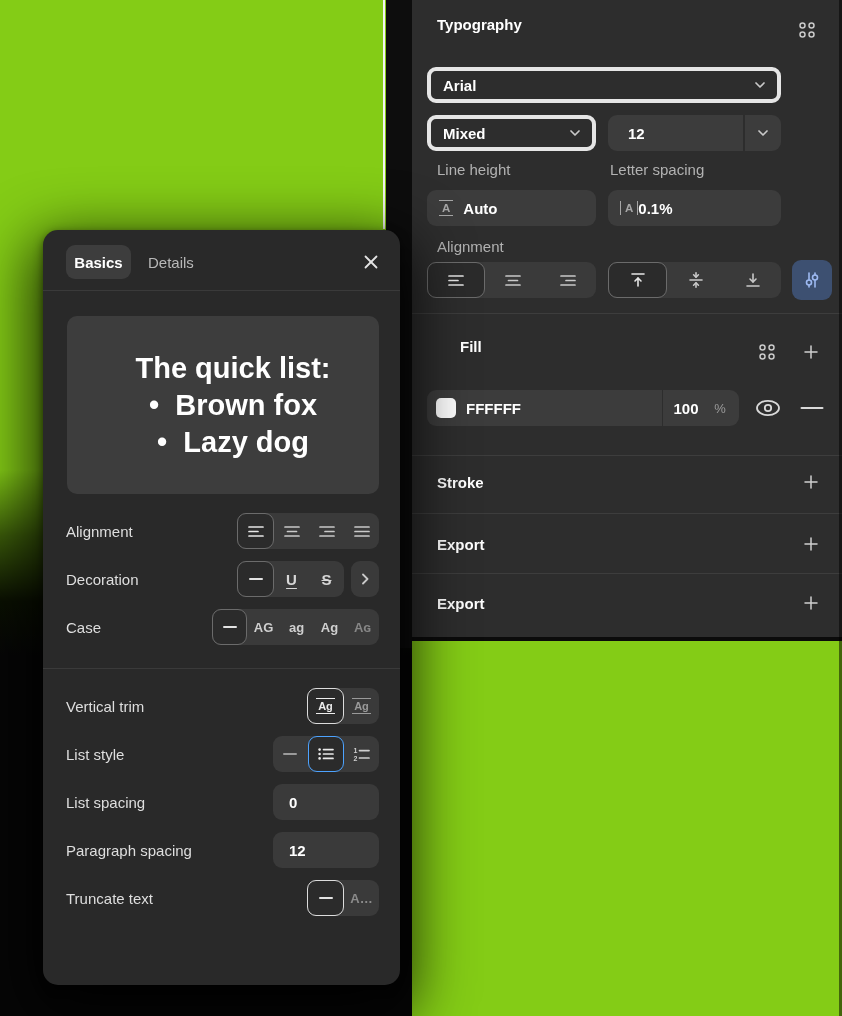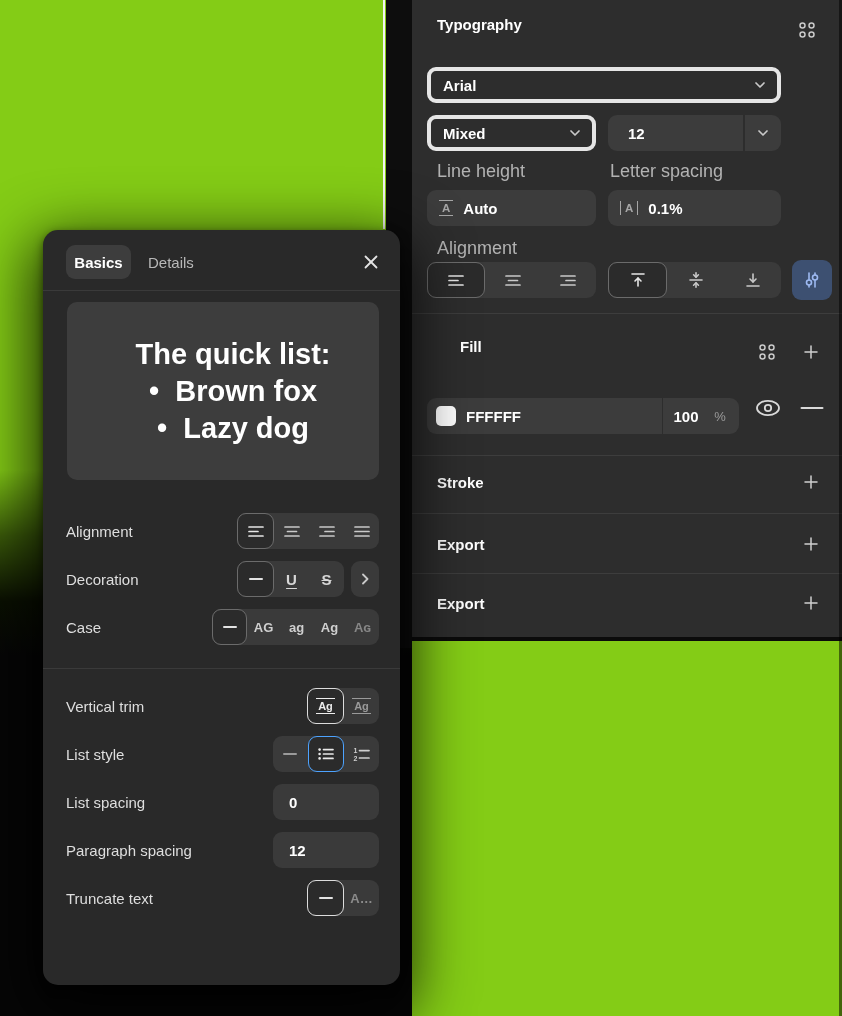--- a/index.html
+++ b/index.html
@@ -12,21 +12,21 @@
   .shadow-bl{left:0;top:470px;width:412px;height:546px;z-index:1;
     background:linear-gradient(180deg,rgba(0,0,0,0) 0%,rgba(0,0,0,0.55) 12%,rgba(0,0,0,0.92) 24%,#060606 34%);}
   .gap-strip{left:386px;top:0;width:26px;height:648px;background:#0d0d0d;z-index:2;}
   .white-line{left:383px;top:0;width:2px;height:229px;background:#f4f4f2;z-index:3;}
   .edge-right{left:839px;top:0;width:3px;height:1016px;background:rgba(0,0,0,.5);z-index:9;}
 
   
   .panel{left:412px;top:0;width:430px;height:641px;background:#2d2d2d;z-index:4;
          border-bottom:4px solid #0b0b0b;}
   .p-title{font-size:15px;font-weight:700;color:#fff;}
-  .p-label{font-size:18px;font-weight:500;color:#b2b2b2;}
+  .p-label{font-size:15px;font-weight:500;color:#b2b2b2;}
   .p-value{font-size:15px;font-weight:700;color:#fff;}
   .dropdown{border:4px solid #e5e5e5;border-radius:9px;display:flex;align-items:center;
             padding:0 12px;color:#fff;}
   .filled{background:#3c3c3c;border-radius:9px;display:flex;align-items:center;}
   .seg{background:#3a3a3a;border-radius:9px;display:flex;align-items:stretch;}
   .cell{flex:1;display:flex;align-items:center;justify-content:center;border-radius:9px;
         box-sizing:border-box;}
   .sel{background:#2b2b2b;border:1px solid #6b6b6b;}
   .sel-white{background:#2b2b2b;border:1.5px solid #dcdcdc;}
   .sel-blue{background:#2b2b2b;border:1.5px solid #4da3ff;}
@@ -118,21 +118,21 @@
     <div class="abs p-label" style="left:25px;top:161px;">Line height</div>
     <div class="abs p-label" style="left:198px;top:161px;">Letter spacing</div>
 
     <div class="abs filled" style="left:15px;top:190px;width:169px;height:36px;padding:0 12px;">
       <span class="lh-icon">A</span>
       <span class="p-value" style="margin-left:10px;">Auto</span>
     </div>
 
     <div class="abs filled" style="left:196px;top:190px;width:173px;height:36px;padding:0 12px;">
       <span class="ls-icon">A</span>
-      <span class="p-value" style="margin-left:10px;">0.1%</span>
+      <span class="p-value" style="">0.1%</span>
     </div>
 
     <div class="abs p-label" style="left:25px;top:238px;">Alignment</div>
 
     <div class="abs seg" style="left:15px;top:262px;width:169px;height:36px;">
       <div class="cell sel">
         <svg width="16" height="13" viewBox="0 0 16 13">
           <line x1="1" y1="2" x2="15" y2="2" stroke="#e6e6e6" stroke-width="1.7" stroke-linecap="round"></line>
           <line x1="1" y1="6.5" x2="10" y2="6.5" stroke="#e6e6e6" stroke-width="1.7" stroke-linecap="round"></line>
           <line x1="1" y1="11" x2="15" y2="11" stroke="#e6e6e6" stroke-width="1.7" stroke-linecap="round"></line>
@@ -200,21 +200,21 @@
         <circle cx="13.5" cy="13.5" r="2.5" fill="none" stroke="#c9c9c9" stroke-width="1.5"></circle>
       </svg>
     </div>
     <div class="abs" style="left:391px;top:344px;">
       <svg width="16" height="16" viewBox="0 0 16 16">
         <line x1="8" y1="2" x2="8" y2="14" stroke="#cfcfcf" stroke-width="1.5" stroke-linecap="round"></line>
         <line x1="2" y1="8" x2="14" y2="8" stroke="#cfcfcf" stroke-width="1.5" stroke-linecap="round"></line>
       </svg>
     </div>
 
-    <div class="abs filled" style="left:15px;top:398px;width:312px;height:36px;padding:0 8px 0 9px;">
+    <div class="abs filled" style="left:15px;top:390px;width:312px;height:36px;padding:0 8px 0 9px;">
       <span style="width:20px;height:20px;background:#ffffff;border-radius:5px;display:inline-block;"></span>
       <span class="p-value" style="margin-left:10px;font-weight:600;">FFFFFF</span>
       <span style="margin-left:auto;width:1px;height:36px;background:#2d2d2d;"></span>
       <span class="p-value" style="width:46px;text-align:center;font-weight:600;">100</span>
       <span style="font-size:13px;color:#9a9a9a;width:22px;text-align:center;">%</span>
     </div>
     <div class="abs" style="left:342px;top:397px;">
       <svg width="28" height="22" viewBox="0 0 28 22">
         <ellipse cx="14" cy="11" rx="11" ry="7.2" fill="none" stroke="#d9d9d9" stroke-width="1.8"></ellipse>
         <circle cx="14" cy="11" r="3.2" fill="none" stroke="#d9d9d9" stroke-width="1.8"></circle>
@@ -264,21 +264,21 @@
       <span>Details</span>
     </div>
     <div class="abs" style="left:319px;top:23px;">
       <svg width="18" height="18" viewBox="0 0 18 18">
         <line x1="3.5" y1="3.5" x2="14.5" y2="14.5" stroke="#e3e3e3" stroke-width="1.8" stroke-linecap="round"></line>
         <line x1="14.5" y1="3.5" x2="3.5" y2="14.5" stroke="#e3e3e3" stroke-width="1.8" stroke-linecap="round"></line>
       </svg>
     </div>
     <div class="abs pop-divider" style="left:0;top:60px;width:357px;"></div>
 
-    <div class="abs preview" style="left:24px;top:72px;width:312px;height:178px;padding-left:20px;">
+    <div class="abs preview" style="left:24px;top:86px;width:312px;height:178px;padding-left:20px;">
       <div>The quick list:</div>
       <div>•&nbsp; Brown fox</div>
       <div>•&nbsp; Lazy dog</div>
     </div>
 
     <div class="abs row-label" style="left:23px;top:293px;">Alignment</div>
     <div class="abs seg" style="left:194px;top:283px;width:142px;height:36px;">
       <div class="cell sel">
         <svg width="16" height="13" viewBox="0 0 16 13">
           <line x1="1" y1="2" x2="15" y2="2" stroke="#e6e6e6" stroke-width="1.7" stroke-linecap="round"></line>

